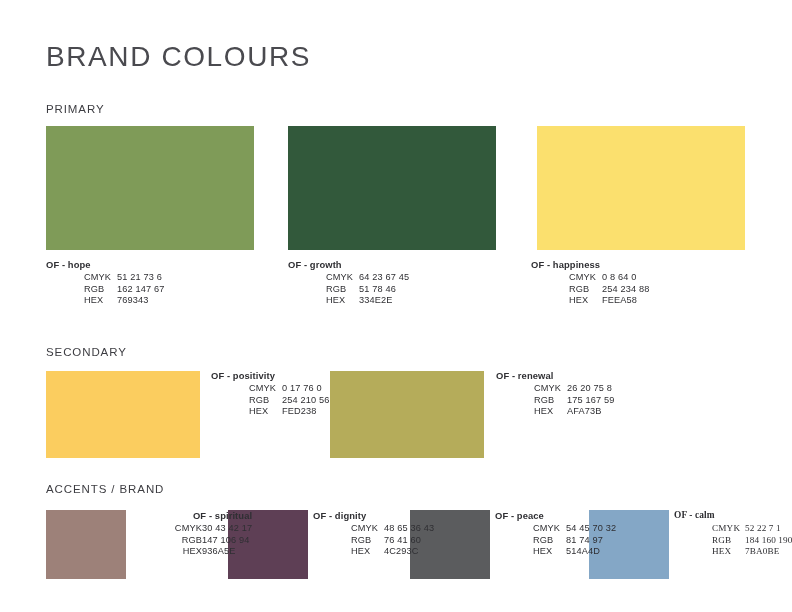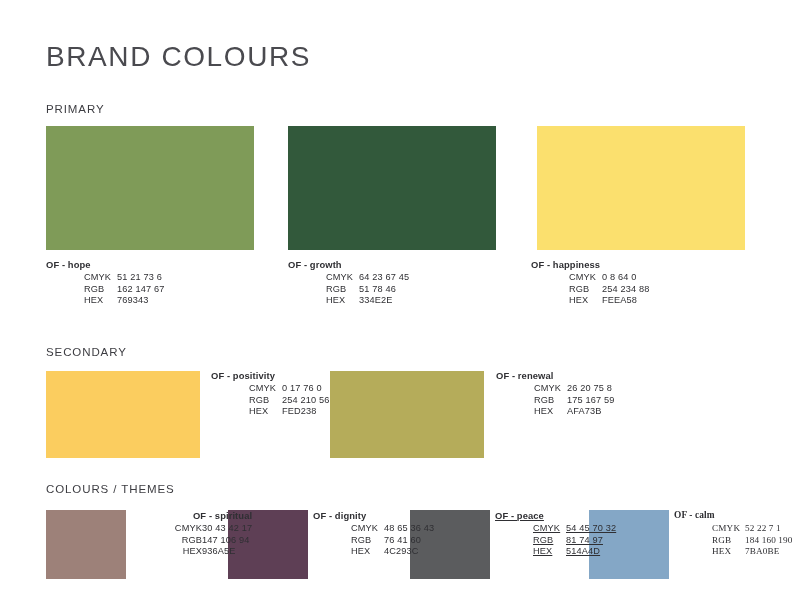--- a/index.html
+++ b/index.html
@@ -87,21 +87,21 @@
   .info.primary-2 { left: 288px; top: 254px; }
   .info.primary-3 { left: 531px; top: 254px; }
 
   
   .info.secondary-1 { left: 211px; top: 365px; }
   .info.secondary-2 { left: 496px; top: 365px; }
 
   
   .info.accent-1 { left: 131px; top: 505px; text-align: right; }
   .info.accent-2 { left: 313px; top: 505px; }
-  .info.accent-3 { left: 495px; top: 505px; text-decoration: underline; }
+  .info.accent-3 { left: 495px; top: 505px; }
   .info.accent-4 { left: 674px; top: 505px; font-family: Liberation Serif, serif; }
 </style>
 </head>
 <body>
 
 <div class="page">
 
   <div class="page-title">BRAND COLOURS</div>
 
   <div class="section-heading primary">PRIMARY</div>
@@ -188,21 +188,21 @@
     <div class="row">
       <span class="key">RGB</span>
       <span class="val">175 167 59</span>
     </div>
     <div class="row">
       <span class="key">HEX</span>
       <span class="val">AFA73B</span>
     </div>
   </div>
 
-  <div class="section-heading accents">COLOURS / THEMES</div>
+  <div class="section-heading accents">ACCENTS / BRAND</div>
 
   <div class="swatch" style="left: 46px; top: 505px; width: 80px; height: 69px; background-color: rgb(157, 129, 121);"></div>
   <div class="swatch" style="left: 228px; top: 505px; width: 80px; height: 69px; background-color: rgb(94, 63, 85);"></div>
   <div class="swatch" style="left: 410px; top: 505px; width: 80px; height: 69px; background-color: rgb(91, 92, 94);"></div>
   <div class="swatch" style="left: 589px; top: 505px; width: 80px; height: 69px; background-color: rgb(132, 167, 198);"></div>
 
   <div class="info accent-1">
     <div class="name">OF - spiritual</div>
     <div class="row">
       <span class="key">CMYK</span>

